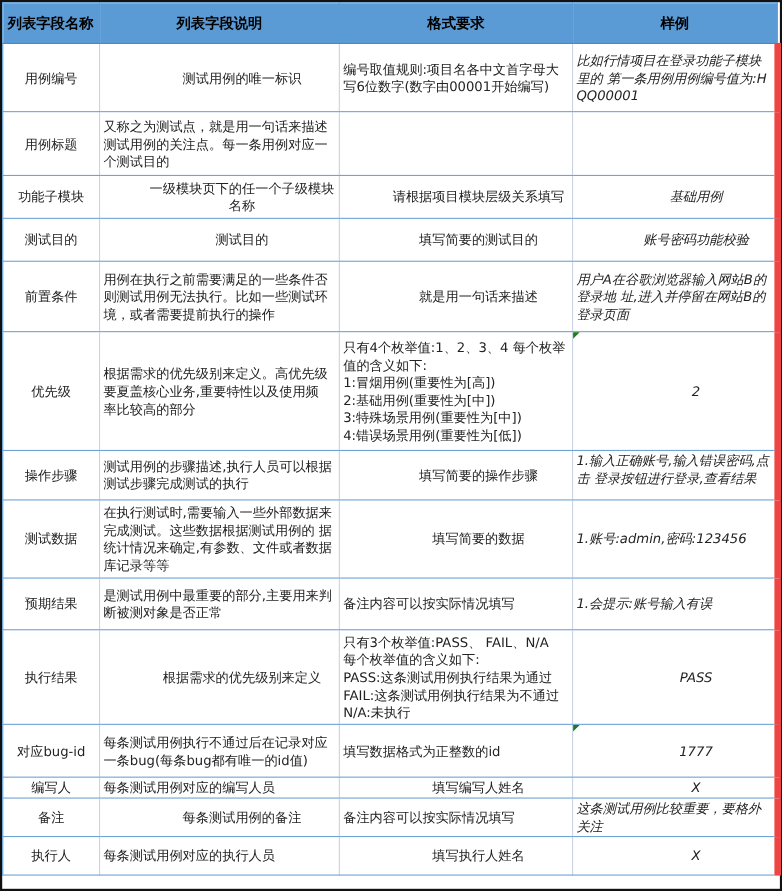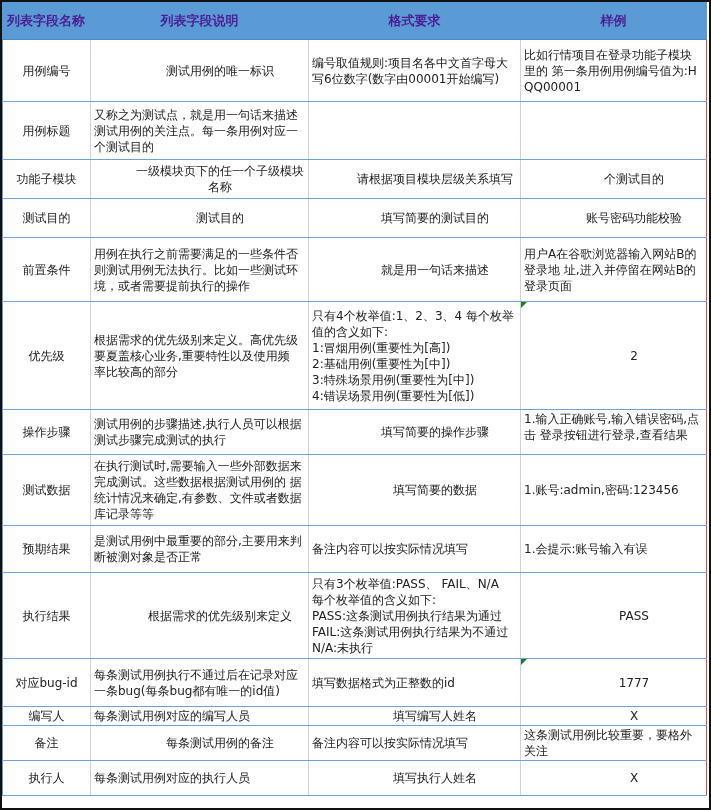--- a/index.html
+++ b/index.html
@@ -7,32 +7,32 @@
          font-family: "DejaVu Sans", "Liberation Sans", sans-serif; }
   .frame-inner { position: absolute; left: 0; top: 0; width: 711px; height: 810px;
                  box-sizing: border-box; border-right: 2px solid #111; border-bottom: 2px solid #111;
                  border-left: 2px solid #111; border-top: 2px solid #111; pointer-events: none; }
   table { position: absolute; left: 2px; top: 2px; border-collapse: collapse;
           table-layout: fixed; width: 704px; }
   col.c1 { width: 88px; }
   col.c2 { width: 218px; }
   col.c3 { width: 212px; }
   col.c4 { width: 186px; }
-  th { background: #5B9BD5; color: #4c1d95; font-weight: bold; font-size: 13px;
+  th { background: #5B9BD5; color: #000000; font-weight: bold; font-size: 13px;
        height: 36px; padding: 0 4px; text-align: center; border: 1px solid #5B9BD5;
        border-bottom: 1px solid #4a8ac4; }
   th.left { text-align: left; }
   td { font-size: 12px; color: #222; line-height: 16px; padding: 1px 3px;
        border-left: 1px solid #c8d4e4; border-right: 1px solid #c8d4e4;
        border-top: 1px solid #6fa3d6; border-bottom: 1px solid #6fa3d6;
        vertical-align: middle; word-break: break-all; position: relative; }
   td.center { text-align: center; padding-left: 44px; }
   td.left { text-align: left; }
   td.name { text-align: center; }
-  td:last-child { border-right: 1px solid #ef4444; }
+  td:last-child { border-right: 6px solid #ef4444; font-style: italic; }
   td:first-child { border-left: 1px solid #5B9BD5; }
   .clip { overflow: hidden; }
   .marker { position: absolute; top: 0; left: 0; width: 0; height: 0;
             border-top: 6px solid #1e7b1e; border-right: 6px solid transparent; }
 </style>
 </head>
 <body>
 
 <div class="frame-inner"></div>
 
@@ -64,21 +64,21 @@
       <td class="name">用例标题</td>
       <td class="left">又称之为测试点，就是用一句话来描述 测试用例的关注点。每一条用例对应一 个测试目的</td>
       <td class="left"></td>
       <td class="left"></td>
     </tr>
 
     <tr style="height:39px">
       <td class="name">功能子模块</td>
       <td class="center">一级模块页下的任一个子级模块名称</td>
       <td class="center">请根据项目模块层级关系填写</td>
-      <td class="center">个测试目的</td>
+      <td class="center">基础用例</td>
     </tr>
 
     <tr style="height:39px">
       <td class="name">测试目的</td>
       <td class="center">测试目的</td>
       <td class="center">填写简要的测试目的</td>
       <td class="center">账号密码功能校验</td>
     </tr>
 
     <tr style="height:64px">

